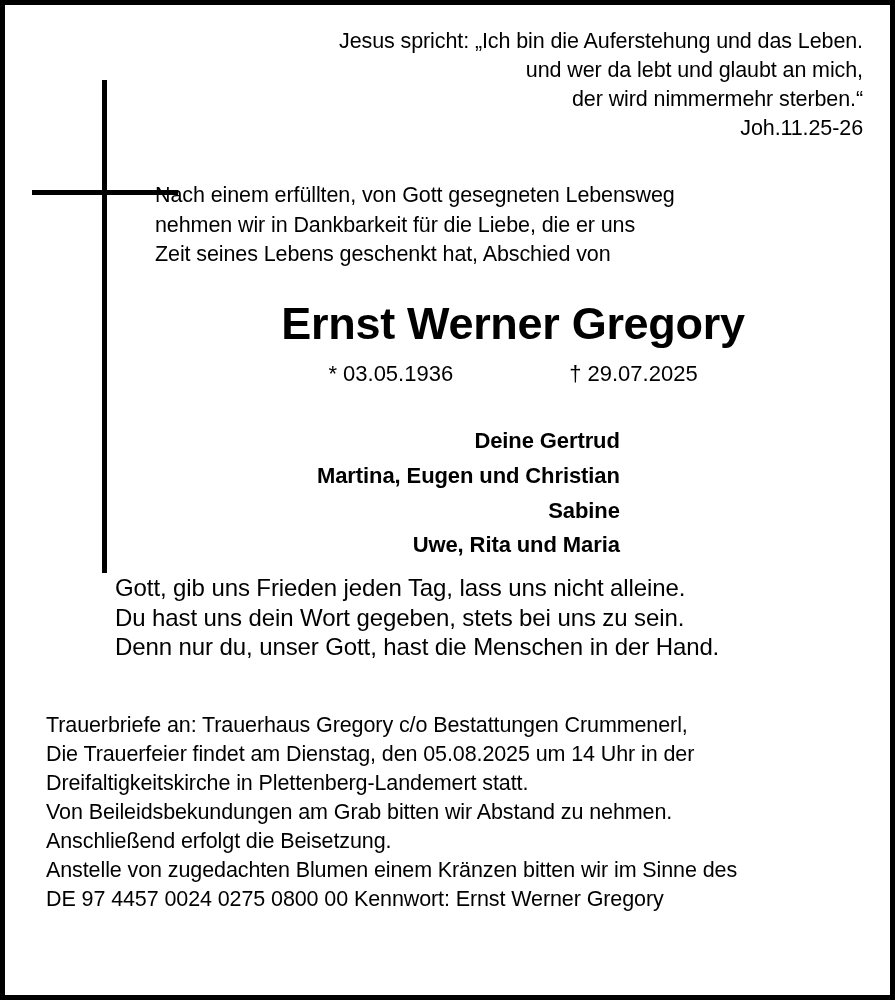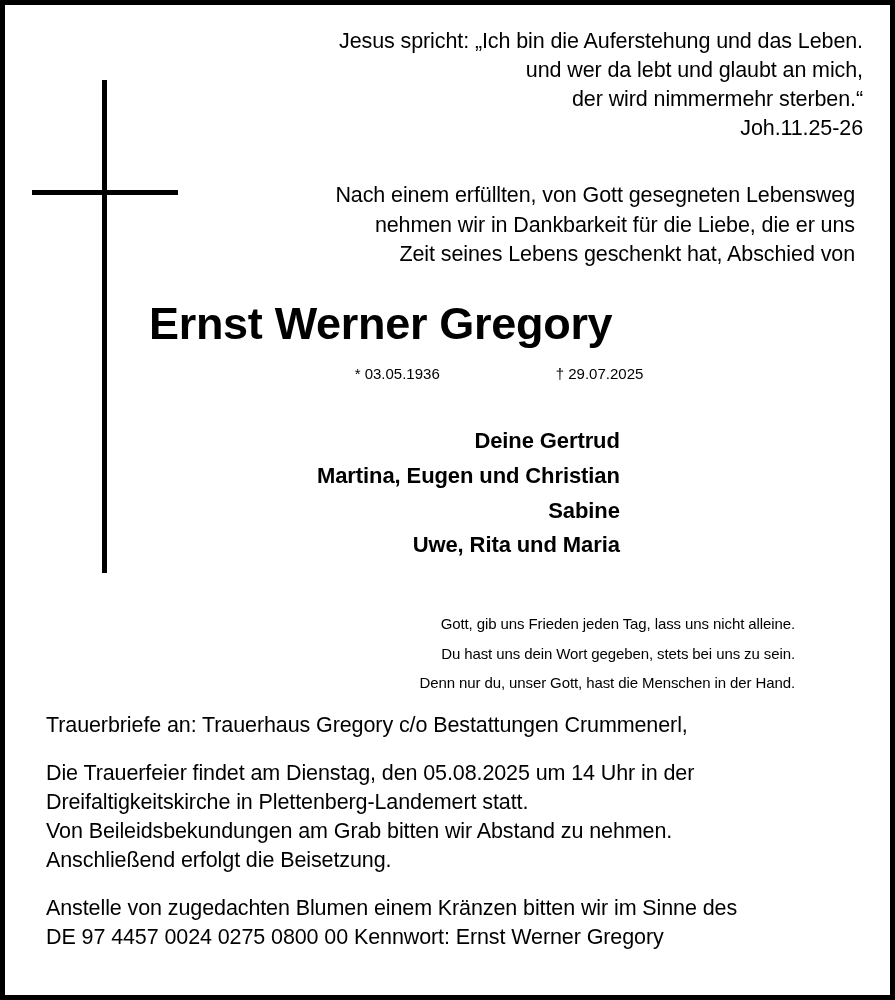--- a/index.html
+++ b/index.html
@@ -55,41 +55,42 @@
     font-size: 21.5px;
     line-height: 29px;
     letter-spacing: -0.1px;
   }
 
   .intro {
     position: absolute;
     left: 150px;
     top: 176px;
     width: 700px;
-    text-align: right;
+    text-align: left;
     font-size: 21.5px;
     line-height: 29.5px;
     letter-spacing: -0.1px;
   }
 
   .name-block {
     position: absolute;
-    left: 144px;
+    left: 158px;
     top: 292px;
     width: 700px;
+    text-align: center;
   }
   .deceased-name {
     font-size: 45px;
     font-weight: bold;
     line-height: 54px;
     letter-spacing: -0.3px;
   }
   .dates {
     margin-top: 8px;
-    font-size: 15px;
+    font-size: 22px;
     line-height: 30px;
     display: flex;
     justify-content: center;
     gap: 116px;
   }
   .date-item { white-space: nowrap; }
 
   .family {
     position: absolute;
     left: 312px;
@@ -99,39 +100,38 @@
     line-height: 34.8px;
     letter-spacing: -0.1px;
     text-align: right;
   }
 
   .poem {
     position: absolute;
     left: 110px;
     top: 568px;
     width: 680px;
-    text-align: right;
-    font-size: 15px;
+    text-align: left;
+    font-size: 24px;
     line-height: 29.5px;
     letter-spacing: -0.1px;
-    margin-top: 36px;
   }
 
   .details {
     position: absolute;
     left: 41px;
     top: 706px;
     width: 790px;
     text-align: left;
     font-size: 21.5px;
     line-height: 29px;
     letter-spacing: -0.1px;
   }
   .details p { margin: 0; }
-  .details .para-gap { margin-top: 19px; }
+  .details .para-gap { }
 </style>
 </head>
 <body>
 
 <div class="notice">
   <div class="inner">
 
     <div class="cross-stem"></div>
     <div class="cross-bar"></div>
 

